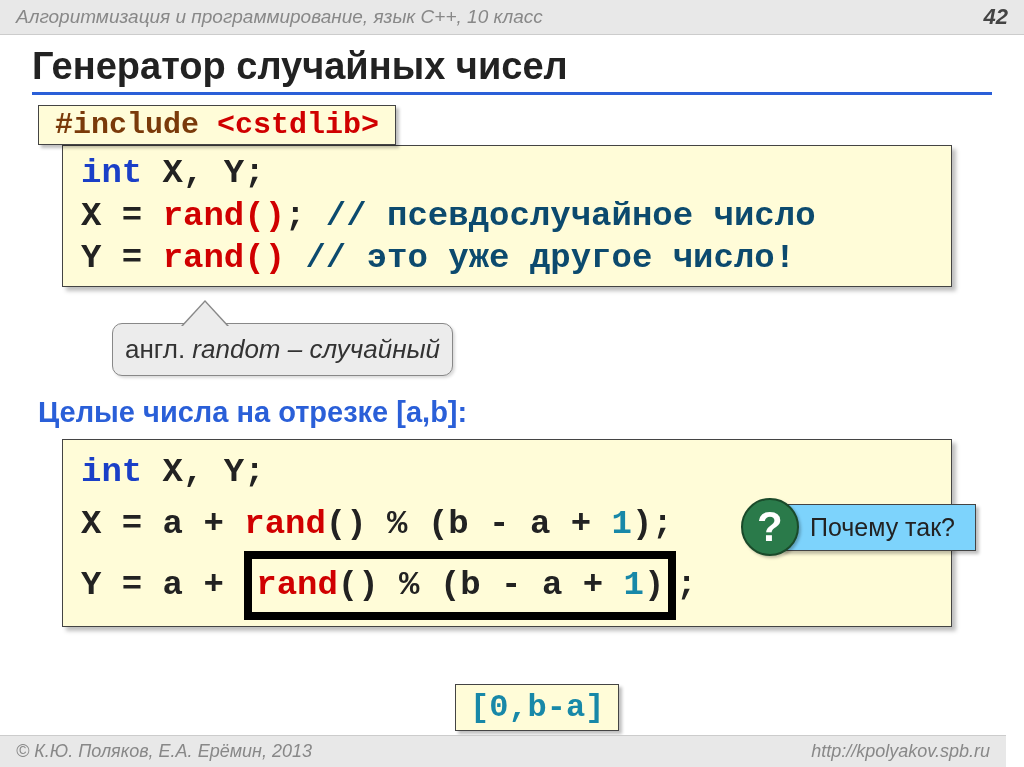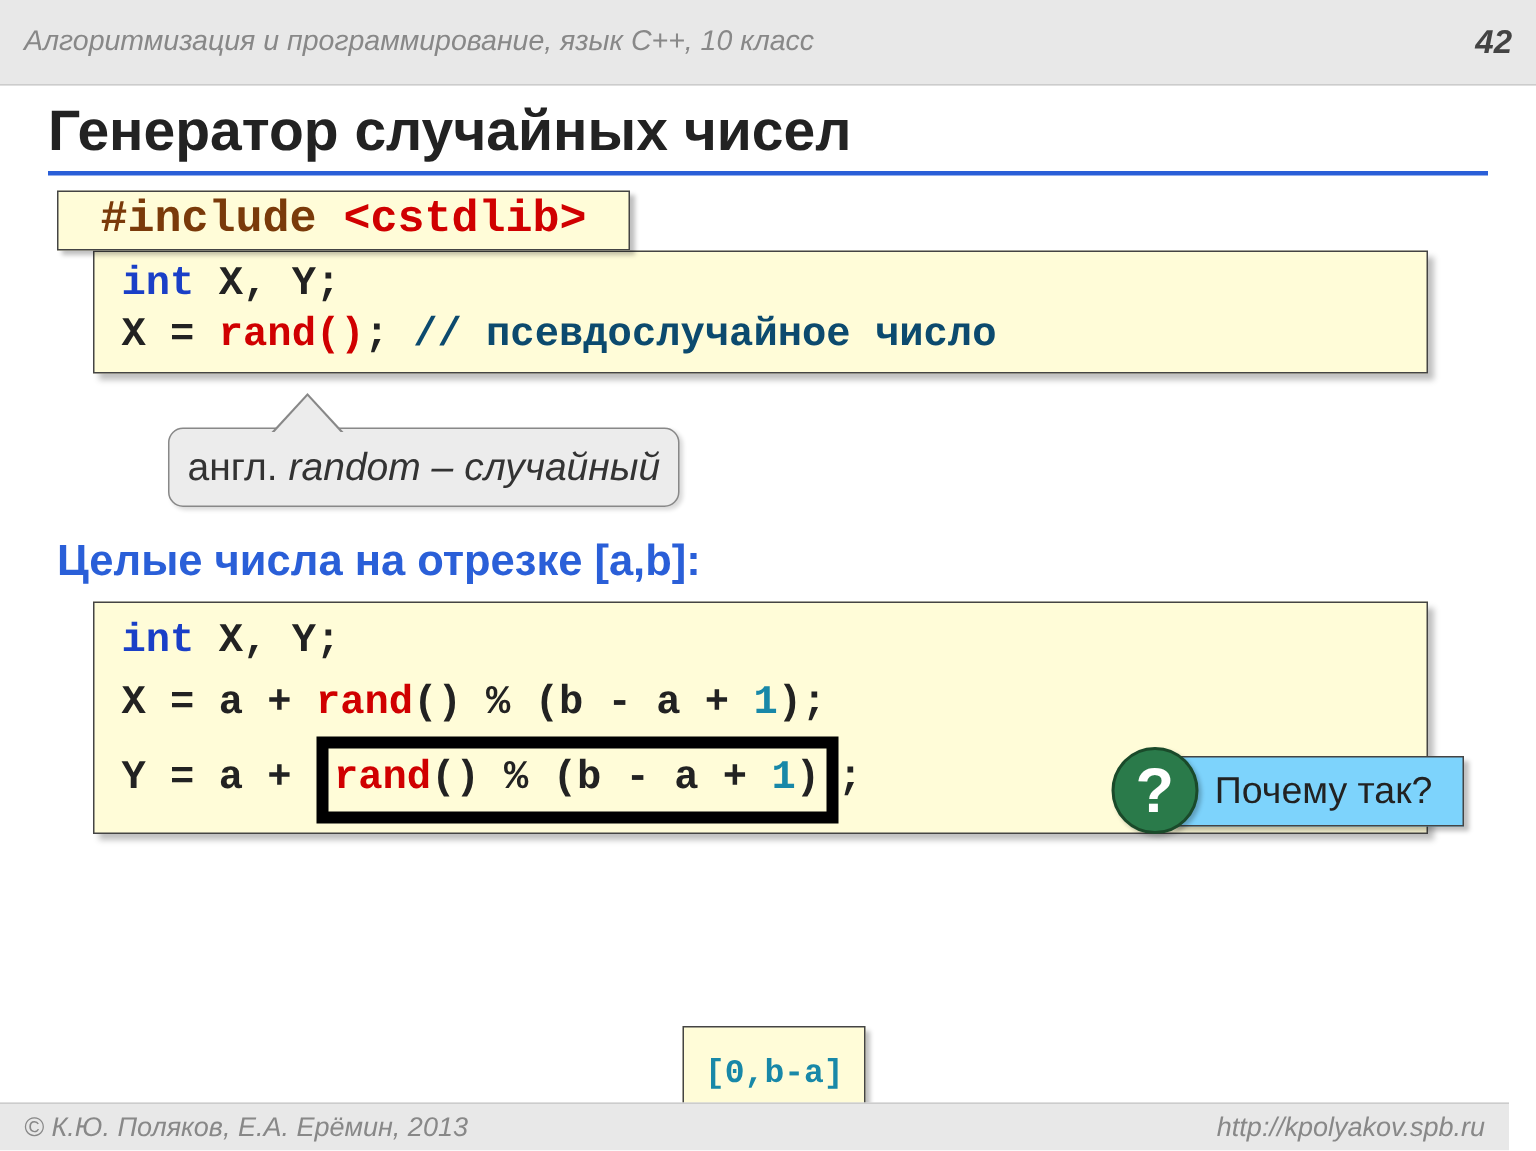--- a/index.html
+++ b/index.html
@@ -11,21 +11,21 @@
     background: #ffffff;
     position: relative;
     overflow: hidden;
   }
   .header-bar {
     background: #e8e8e8;
     border-bottom: 1px solid #ccc;
     display: flex;
     justify-content: space-between;
     align-items: center;
-    padding: 15px 16px;
+    padding: 4px 16px;
     font-style: italic;
     color: #888;
     font-size: 19px;
   }
   .page-num {
     font-weight: bold;
     color: #444;
     font-style: italic;
     font-size: 22px;
   }
@@ -43,32 +43,32 @@
     height: 3px;
     background: #2a5fd8;
     margin-bottom: 10px;
   }
   .code-box {
     border: 1.5px solid #444;
     background: #fffcd8;
     box-shadow: 4px 4px 4px rgba(0,0,0,0.25);
     padding: 6px 18px;
     font-family: "Courier New", monospace;
-    font-size: 27px;
+    font-size: 34px;
     font-weight: bold;
     line-height: 1.25;
     margin-left: 20px;
     margin-right: 20px;
   }
   .code-box.small { margin-left: 30px; margin-right: 40px; }
   .include-box {
     border: 1.5px solid #444;
     background: #fffcd8;
     box-shadow: 3px 3px 3px rgba(0,0,0,0.25);
-    padding: 2px 28px;
+    padding: 2px 16px;
     font-family: "Courier New", monospace;
     font-size: 30px;
     font-weight: bold;
     display: inline-block;
     margin-left: 6px;
   }
   .subhead {
     font-size: 29px;
     font-weight: bold;
     color: #2a5fd8;
@@ -147,23 +147,23 @@
     padding: 0 4px;
     text-align: center;
   }
   .range-box {
     position: absolute;
     left: 455px;
     top: 684px;
     background: #fffcd8;
     border: 1.5px solid #444;
     box-shadow: 3px 3px 3px rgba(0,0,0,0.25);
-    padding: 18px 14px;
+    padding: 4px 14px;
     font-family: "Courier New", monospace;
-    font-size: 22px;
+    font-size: 32px;
     font-weight: bold;
     color: #1888a8;
   }
   .footer {
     position: absolute;
     bottom: 0;
     left: 0; right: 18px;
     background: #e8e8e8;
     border-top: 1px solid #ccc;
     display: flex;
@@ -194,20 +194,23 @@
   </div>
 
 
   <div class="code-box small">
     <div>
       <span class="kw-blue">int</span><span class="kw-black"> X, Y;</span>
     </div>
     <div>
       <span class="kw-black">X = </span><span class="kw-red">rand()</span><span class="kw-black">;</span><span class="kw-green"> // псевдослучайное число</span>
     </div>
+    <div>
+      <span class="kw-black">Y = </span><span class="kw-red">rand()</span><span class="kw-black"></span><span class="kw-green">   // это уже другое число!</span>
+    </div>
   </div>
 
   <div class="callout-wrap">
     <div class="callout">
       <div class="callout-pointer-border"></div>
       <div class="callout-pointer"></div>
       <span>англ. </span><span class="ital">random</span><span class="ital"> – случайный</span>
     </div>
   </div>
 

